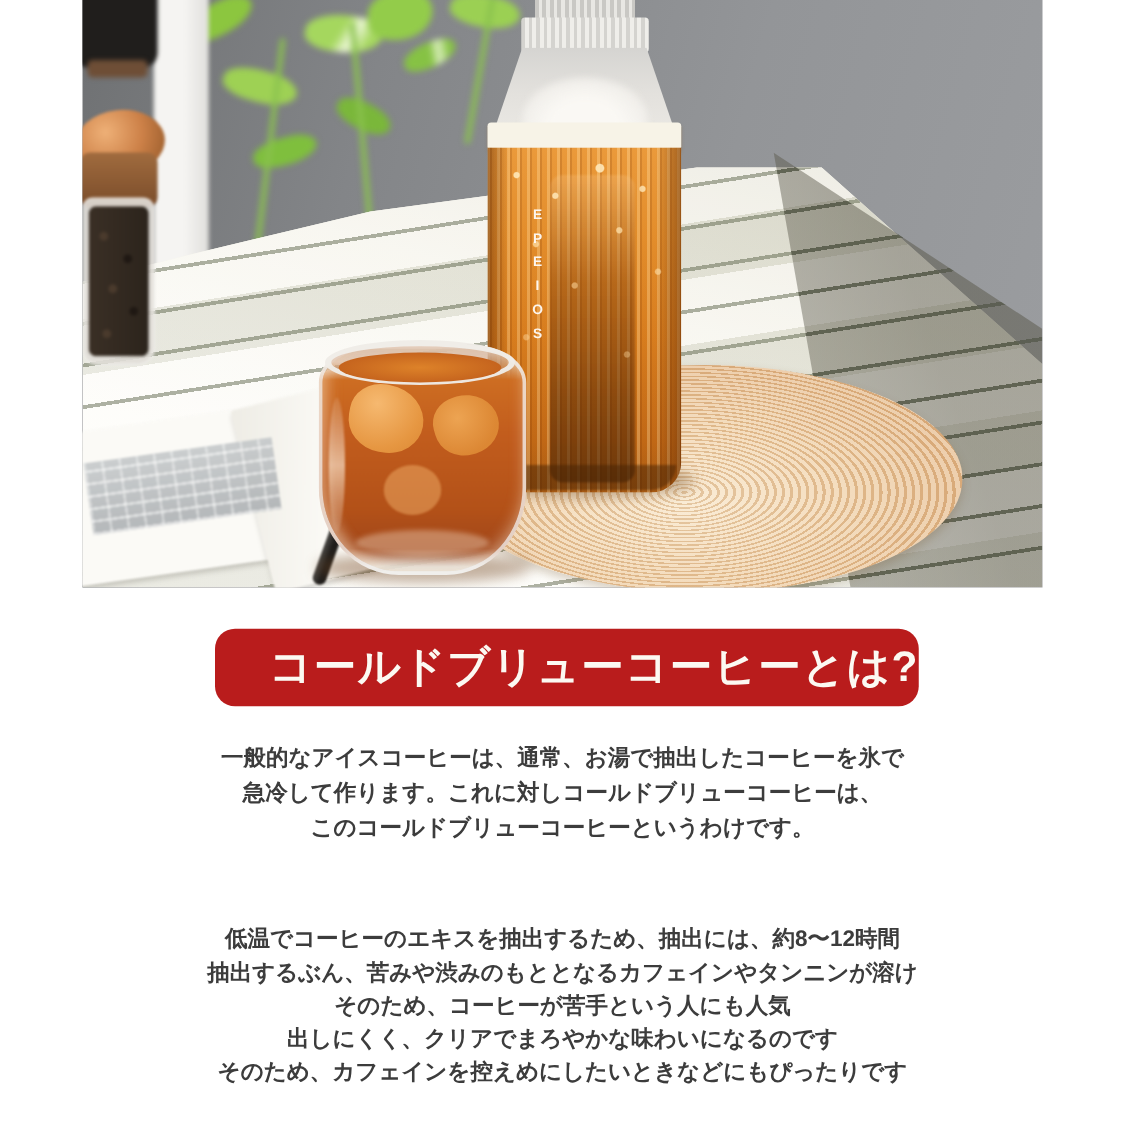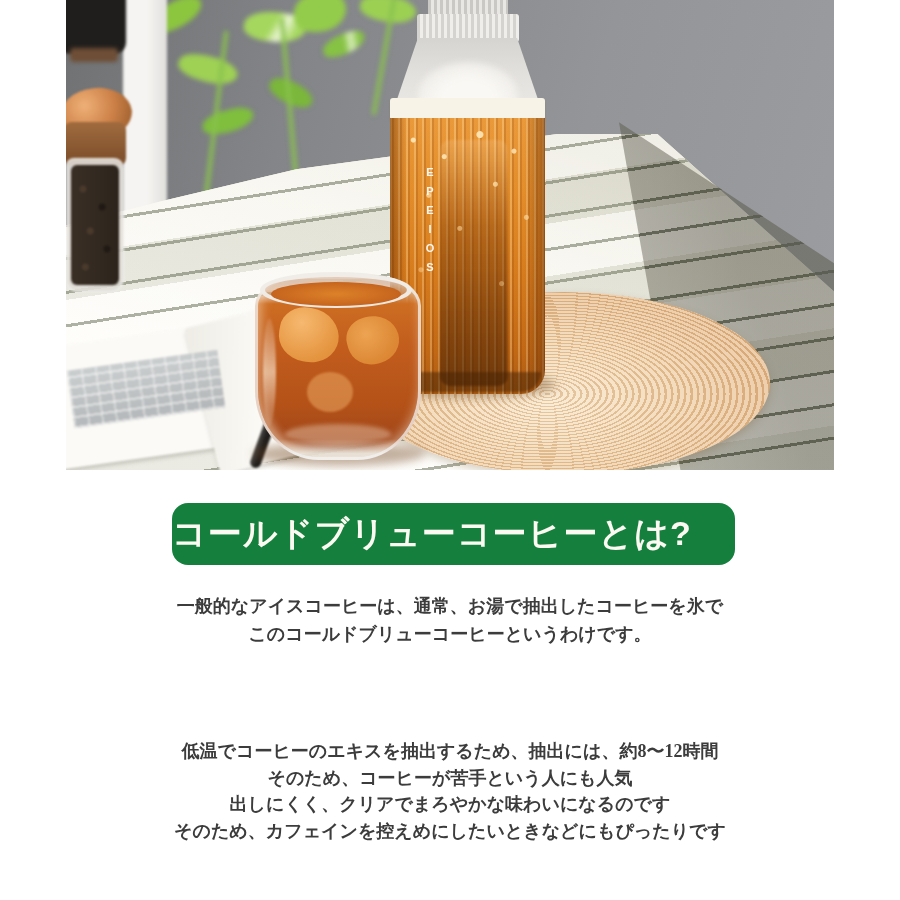--- a/index.html
+++ b/index.html
@@ -146,24 +146,24 @@
     background:radial-gradient(circle at 40% 35%,#f1ab58,#df8c36 70%);}
   .ice3{left:52px;top:98px;width:46px;height:40px;border-radius:50%;
     background:rgba(246,184,114,0.45);filter:blur(1px);}
   .hl-left{left:8px;top:44px;width:13px;height:108px;border-radius:50%;filter:blur(1px);
     background:linear-gradient(180deg,rgba(255,255,255,0.1),rgba(255,244,226,0.6) 50%,rgba(255,255,255,0.08));}
   .hl-bottom{left:30px;top:150px;width:106px;height:20px;border-radius:50%;
     background:rgba(255,240,220,0.35);filter:blur(2px);}
 
   
   .heading-banner{left:172px;top:503px;width:563px;height:62px;border-radius:16px;
-    background:#15803d;display:flex;align-items:center;justify-content:flex-start;}
+    background:#b91c1c;display:flex;align-items:center;justify-content:flex-end;}
   .heading-banner span{position:static;color:#fcf9f2;font-size:34px;font-weight:700;letter-spacing:1px;}
   .para{left:0;width:900px;text-align:center;color:#3c3c3c;font-weight:600;font-size:18px;}
-  .para div{position:static;font-family:Liberation Serif, serif;}
+  .para div{position:static;}
   .para1{top:592px;line-height:28px;}
   .para2{top:738px;line-height:26.5px;}
 </style>
 </head>
 <body>
 
 <div class="page">
 
   <div class="photo">
 
@@ -233,23 +233,25 @@
       <div class="hl-bottom"></div>
     </div>
   </div>
 
   <div class="heading-banner">
     <span>コールドブリューコーヒーとは?</span>
   </div>
 
   <div class="para para1">
     <div>一般的なアイスコーヒーは、通常、お湯で抽出したコーヒーを氷で</div>
+    <div>急冷して作ります。これに対しコールドブリューコーヒーは、</div>
     <div>このコールドブリューコーヒーというわけです。</div>
   </div>
 
   <div class="para para2">
     <div>低温でコーヒーのエキスを抽出するため、抽出には、約8〜12時間</div>
+    <div>抽出するぶん、苦みや渋みのもととなるカフェインやタンニンが溶け</div>
     <div>そのため、コーヒーが苦手という人にも人気</div>
     <div>出しにくく、クリアでまろやかな味わいになるのです</div>
     <div>そのため、カフェインを控えめにしたいときなどにもぴったりです</div>
   </div>
 
 </div>
 
 </body></html>

